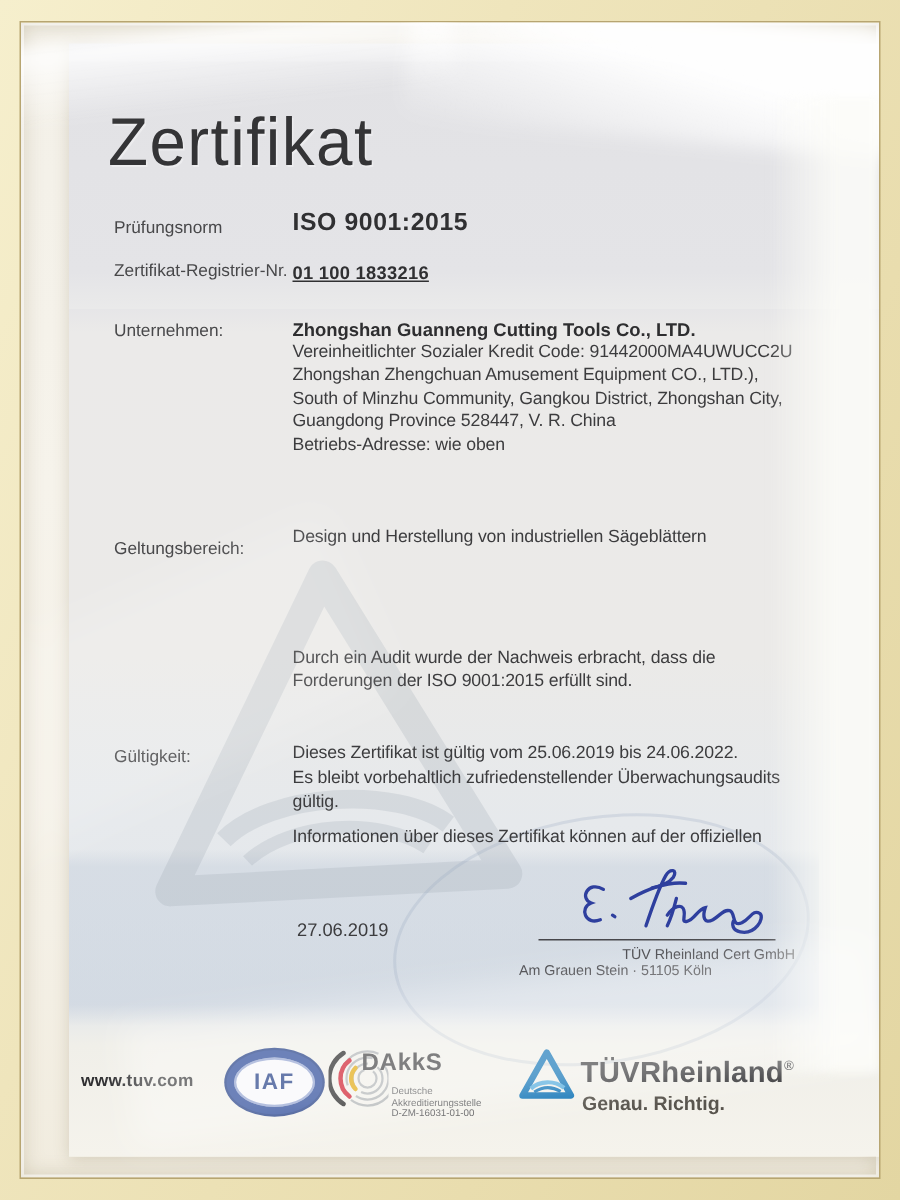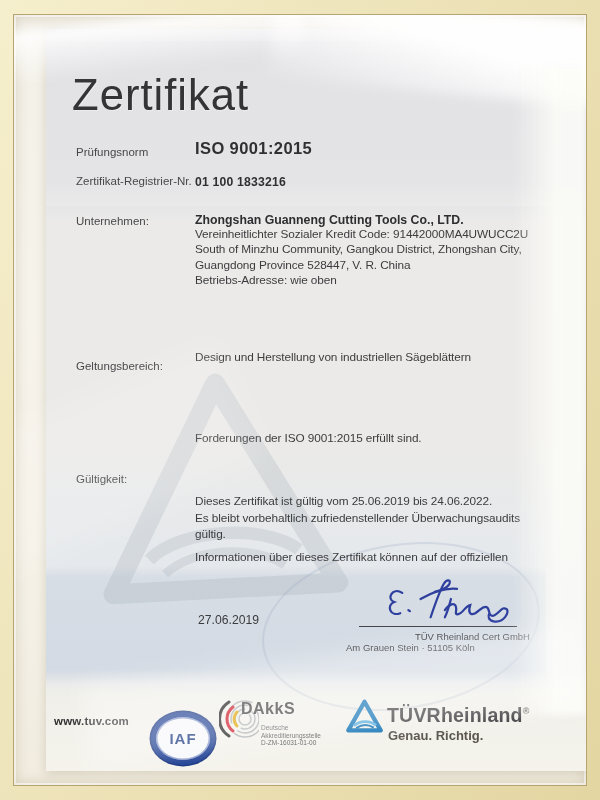--- a/index.html
+++ b/index.html
@@ -50,40 +50,40 @@
   .glare-bottom { left:70px; top:640px; width:500px; height:80px; transform:rotate(-7deg);
     background:rgba(255,255,255,.35); filter:blur(10px); }
 
   
   .abs { position:absolute; }
   .title { left:26px; top:40px; font-size:45px; letter-spacing:1px; color:#343436;
     transform:scaleX(.97); transform-origin:left;
     text-shadow:1px 1px 0 rgba(255,255,255,.35); }
   .lbl { font-size:11.5px; color:#48484a; }
   .val-big { font-size:16.5px; font-weight:bold; color:#303032; letter-spacing:.4px; }
-  .val-bold { font-size:12.2px; font-weight:bold; color:#303032; letter-spacing:.2px; }
+  .val-bold { font-size:12.2px; font-weight:bold; color:#303032; letter-spacing:.2px;text-decoration:underline; }
   .body-line { font-size:11.8px; color:#3c3c3e; line-height:15.4px; letter-spacing:-.1px; }
   .body-block div { white-space:nowrap; }
   .name-line { font-weight:bold; font-size:12.3px; color:#2e2e30; }
   sup.sx { font-size:8px; }
   .validity-block div { line-height:16.6px; }
   .info-block div { line-height:15.6px; }
   .date { font-size:12.2px; color:#3c3c3e; }
 
   .sig-line { left:313px; top:597px; width:158px; border-top:1.3px solid #46464a; }
   .sig-org { left:300px; top:602px; width:184px; text-align:right; font-size:9.5px; color:#454549; line-height:11px; }
   .sig-addr { left:300px; top:613px; width:184px; text-align:left; font-size:9.5px; color:#454549; }
   .signature { left:338px; top:546px; width:142px; height:52px; }
 
   
   .website { left:8px; top:686px; font-size:11.5px; font-weight:600; color:#2f2f31; letter-spacing:.2px; }
-  .iaf { left:105px; top:671px; width:64px; height:53px; border-radius:50%;
+  .iaf { left:105px; top:671px; width:64px; height:43px; border-radius:50%;
     border:5px solid #1e3f93; background:#f7f8fb;
     box-shadow:0 0 0 1.5px #16337e, inset 0 0 0 1.5px #8fa0cf;
-    display:flex; align-items:center; justify-content:center;margin-top:12px; }
+    display:flex; align-items:center; justify-content:center; }
   .iaf span { font-size:15px; font-weight:800; color:#16337e; letter-spacing:1px; }
   .dakks { left:173px; top:668px; width:130px; height:58px;text-decoration:underline; }
   .dakks .name { position:absolute; left:22px; top:3px; font-size:16px; font-weight:bold;
     color:#3a3a3c; letter-spacing:.5px; }
   .dakks .small { position:absolute; left:42px; top:27px; font-size:6.5px; line-height:7.5px; color:#5c5c5e; }
   .tuv-tri { left:300px; top:669px; width:37px; height:37px; }
   .tuv-name { left:341px; top:675px; font-size:19.5px; font-weight:bold; color:#3e3e40; letter-spacing:.2px; }
   .tuv-reg { font-size:9px; vertical-align:8px; font-weight:bold; color:#3e3e40; }
   .tuv-tag { left:342px; top:699px; font-size:13px; font-weight:bold; color:#57534c; }
 </style>
@@ -108,33 +108,35 @@
 
       <div class="abs lbl" style="left:30px;top:117px">Prüfungsnorm</div>
       <div class="abs val-big" style="left:149px;top:110px">ISO 9001:2015</div>
       <div class="abs lbl" style="left:30px;top:146px">Zertifikat-Registrier-Nr.</div>
       <div class="abs val-bold" style="left:149px;top:146px">01 100 1833216</div>
 
       <div class="abs lbl" style="left:30px;top:186px">Unternehmen:</div>
       <div class="abs body-block" style="left:149px;top:184px">
         <div class="name-line">Zhongshan Guanneng Cutting Tools Co., LTD.</div>
         <div class="body-line">Vereinheitlichter Sozialer Kredit Code: 91442000MA4UWUCC2U</div>
+        <div class="body-line">Zhongshan Zhengchuan Amusement Equipment CO., LTD.),</div>
         <div class="body-line">South of Minzhu Community, Gangkou District, Zhongshan City,</div>
         <div class="body-line">Guangdong Province 528447, V. R. China</div>
         <div class="body-line">Betriebs-Adresse: wie oben</div>
       </div>
 
       <div class="abs lbl" style="left:30px;top:331px">Geltungsbereich:</div>
       <div class="abs body-line" style="left:149px;top:321px;white-space:nowrap">Design und Herstellung von industriellen Sägeblättern</div>
 
       <div class="abs body-block" style="left:149px;top:402px">
+        <div class="body-line">Durch ein Audit wurde der Nachweis erbracht, dass die</div>
         <div class="body-line">Forderungen der ISO 9001:2015 erfüllt sind.</div>
       </div>
 
-      <div class="abs lbl" style="left:30px;top:444px">Gültigkeit:</div>
+      <div class="abs lbl" style="left:30px;top:470px">Gültigkeit:</div>
       <div class="abs body-block validity-block" style="left:149px;top:464px">
         <div class="body-line">Dieses Zertifikat ist gültig vom 25.06.2019 bis 24.06.2022.</div>
         <div class="body-line">Es bleibt vorbehaltlich zufriedenstellender Überwachungsaudits</div>
         <div class="body-line">gültig.</div>
       </div>
 
       <div class="abs body-block info-block" style="left:149px;top:521px">
         <div class="body-line">Informationen über dieses Zertifikat können auf der offiziellen</div>
       </div>
 

